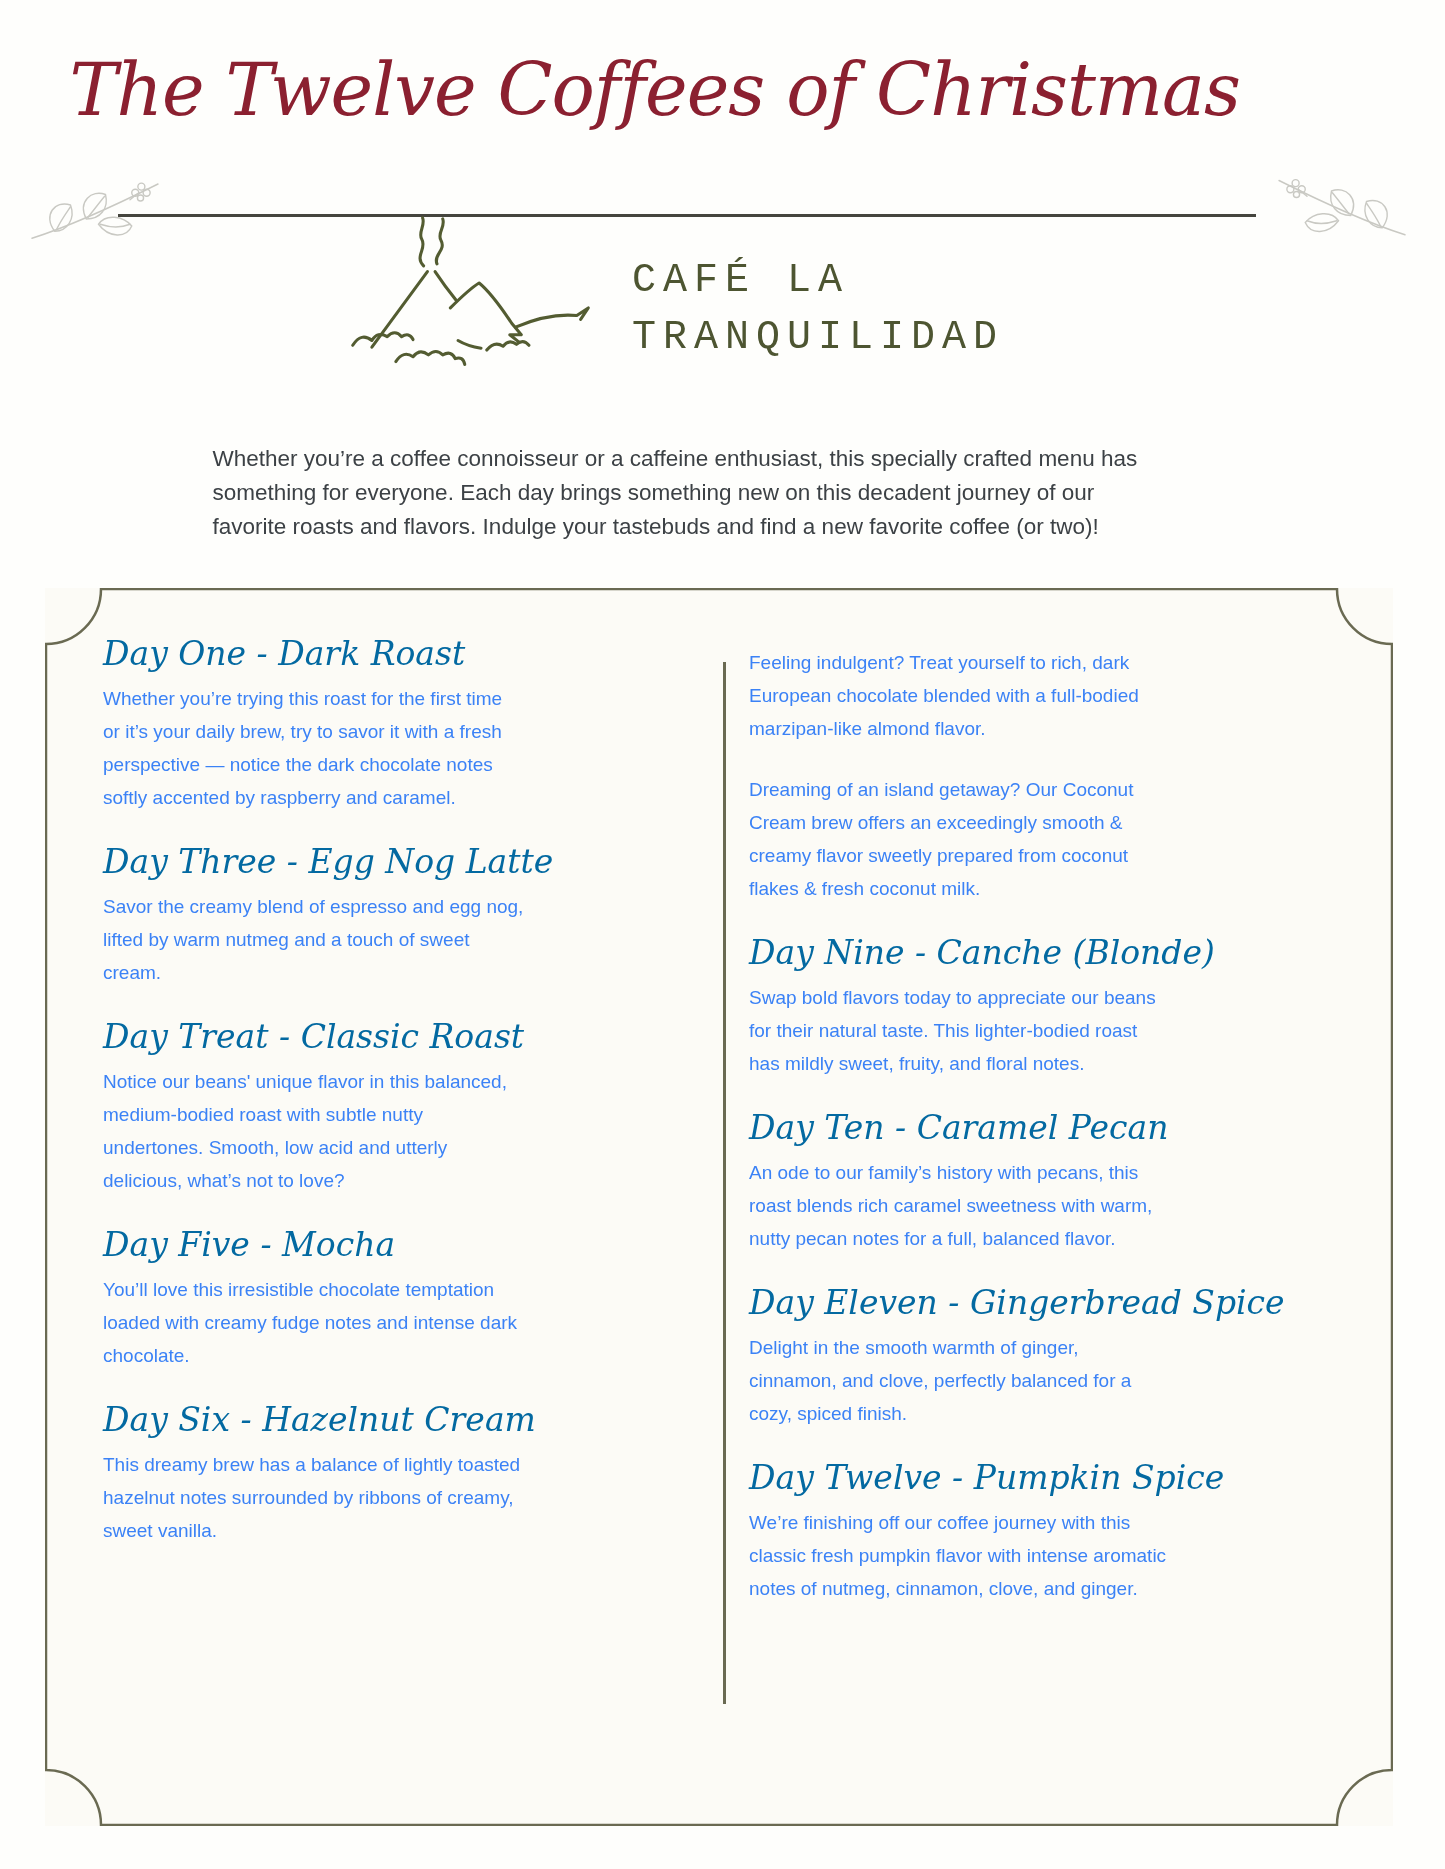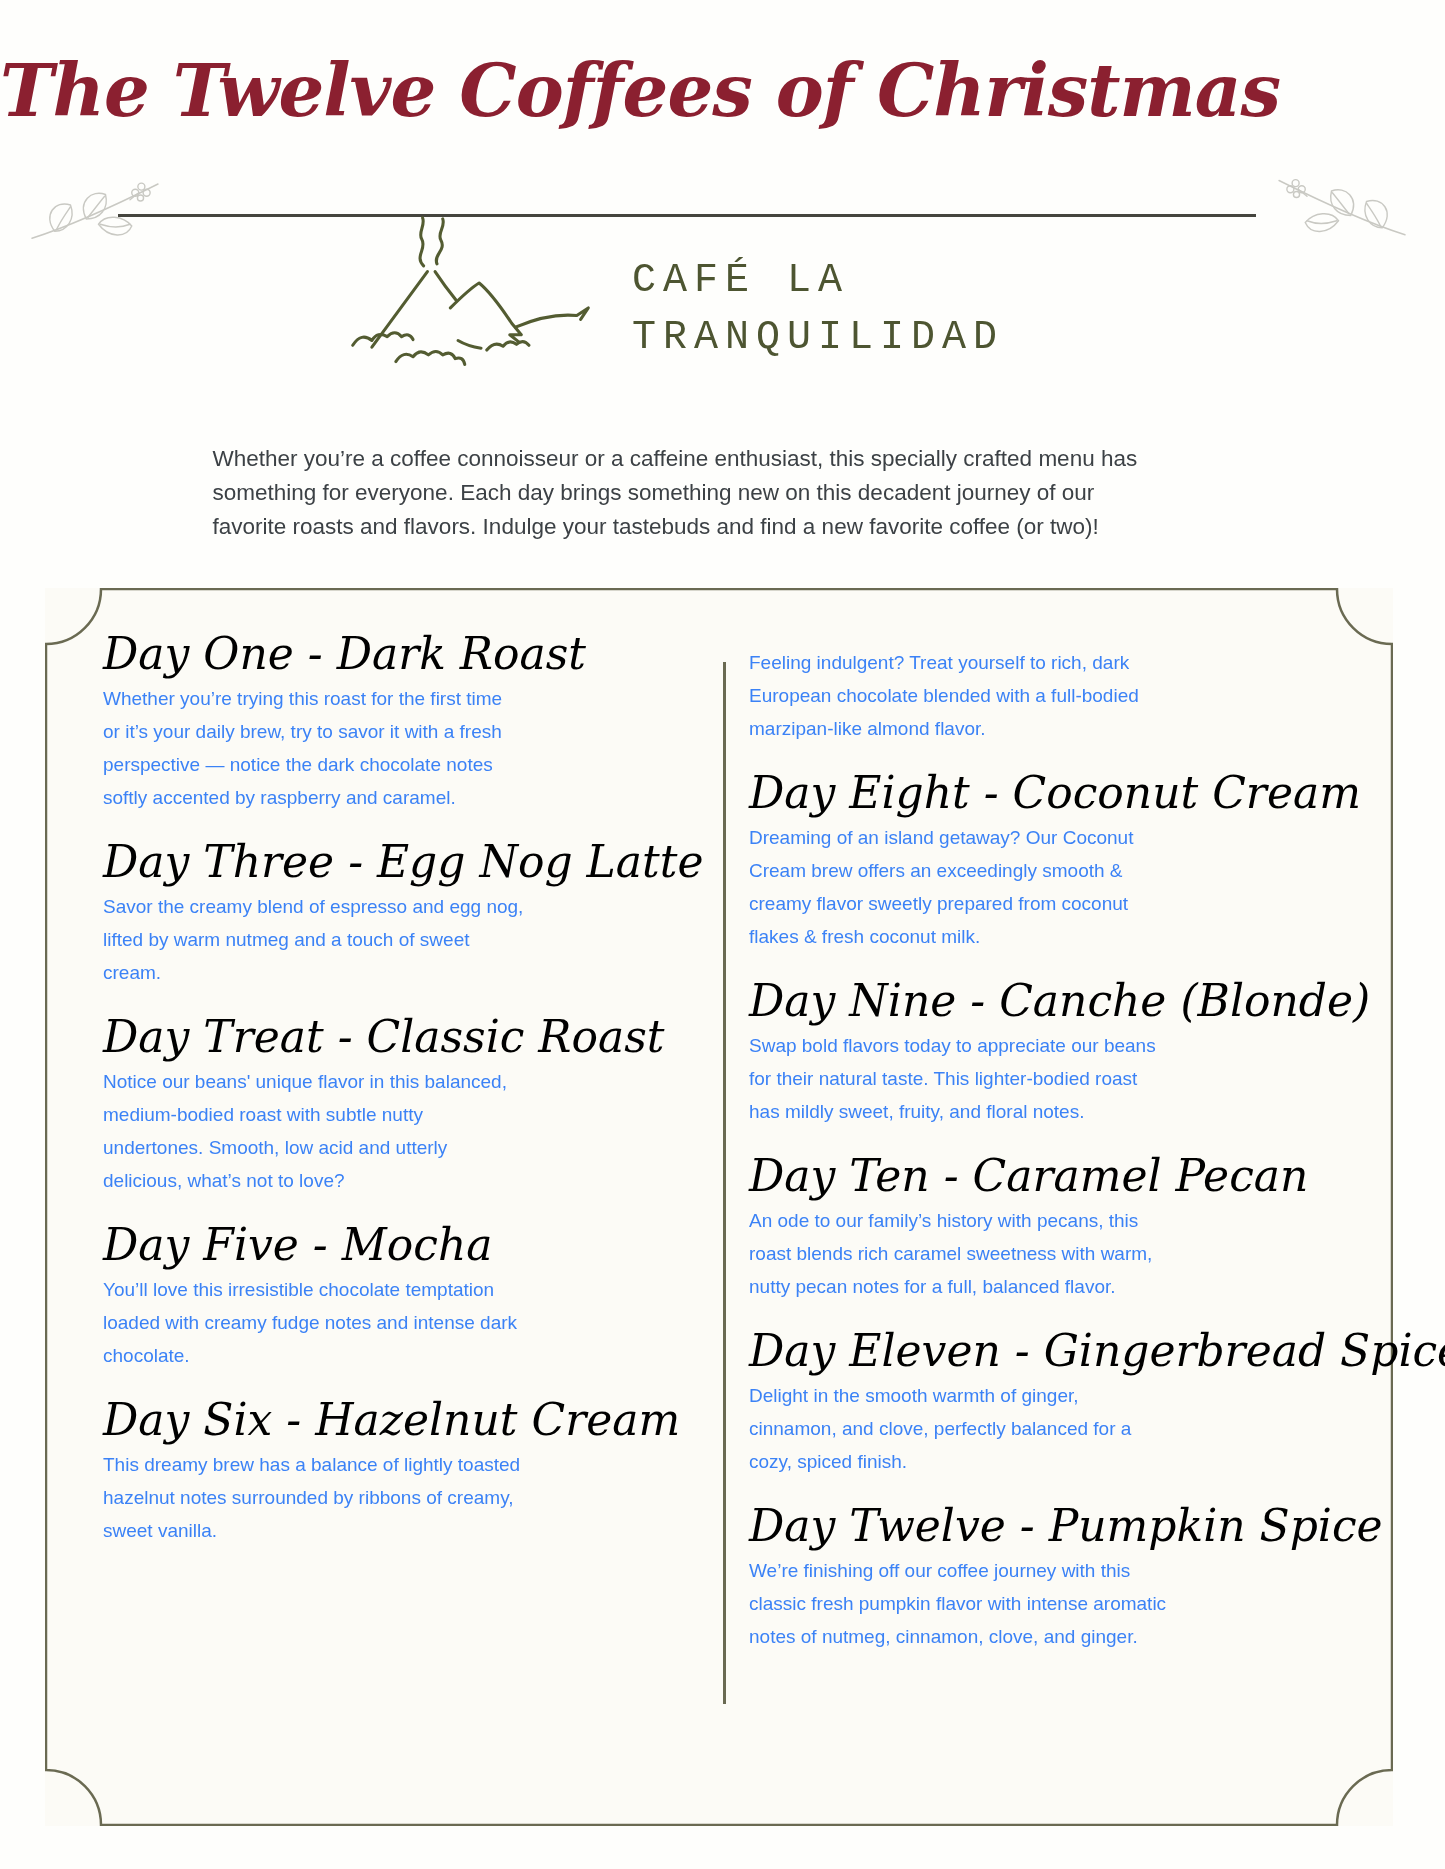--- a/index.html
+++ b/index.html
@@ -8,21 +8,21 @@
     width:1445px;height:1869px;
     background:#fefefc;
     overflow:hidden;
     font-family:"Liberation Sans",sans-serif;
   }
   
   .title{
     position:absolute;top:48px;left:0;width:1240px;
     text-align:right;
     font-family:"DejaVu Serif",serif;
-    font-style:italic;font-weight:bold;
+    font-style:italic;font-weight:normal;
     font-size:72px;letter-spacing:-1px;
     color:#8b2030;
     white-space:nowrap;
   }
   .title-rule{
     position:absolute;top:214px;left:118px;width:1138px;height:3px;
     background:#45453e;
   }
   .plant{position:absolute;}
   .plant-left{left:20px;top:170px;width:150px;height:105px;}
@@ -52,22 +52,22 @@
     position:absolute;left:678px;top:74px;width:2.5px;height:1042px;
     background:#6a6a52;
   }
   .menu-col{position:absolute;}
   .col-left{left:58px;top:46px;width:606px;}
   .col-right{left:704px;top:58px;width:600px;}
   .menu-item{margin-bottom:28px;}
   .day-heading{
     font-family:"DejaVu Serif",serif;
     font-style:italic;font-weight:normal;
-    font-size:44px;line-height:40px;
-    color:#000000;
+    font-size:33px;line-height:40px;
+    color:#0369a1;
     margin-bottom:8px;
     white-space:nowrap;
   }
   .day-body{
     font-size:19px;line-height:33px;color:#3b82f6;
     white-space:pre-line;
   }
 </style>
 </head>
 <body>
@@ -168,21 +168,20 @@
       </div>
     </div>
 
     <div class="menu-col col-right">
       <div class="menu-item">
         <div class="day-body">Feeling indulgent? Treat yourself to rich, dark
 European chocolate blended with a full-bodied
 marzipan-like almond flavor.</div>
       </div>
       <div class="menu-item">
-        <div class="day-heading">Day Eight - Coconut Cream</div>
         <div class="day-body">Dreaming of an island getaway? Our Coconut
 Cream brew offers an exceedingly smooth &amp;
 creamy flavor sweetly prepared from coconut
 flakes &amp; fresh coconut milk.</div>
       </div>
       <div class="menu-item">
         <div class="day-heading">Day Nine - Canche (Blonde)</div>
         <div class="day-body">Swap bold flavors today to appreciate our beans
 for their natural taste. This lighter-bodied roast
 has mildly sweet, fruity, and floral notes.</div>

